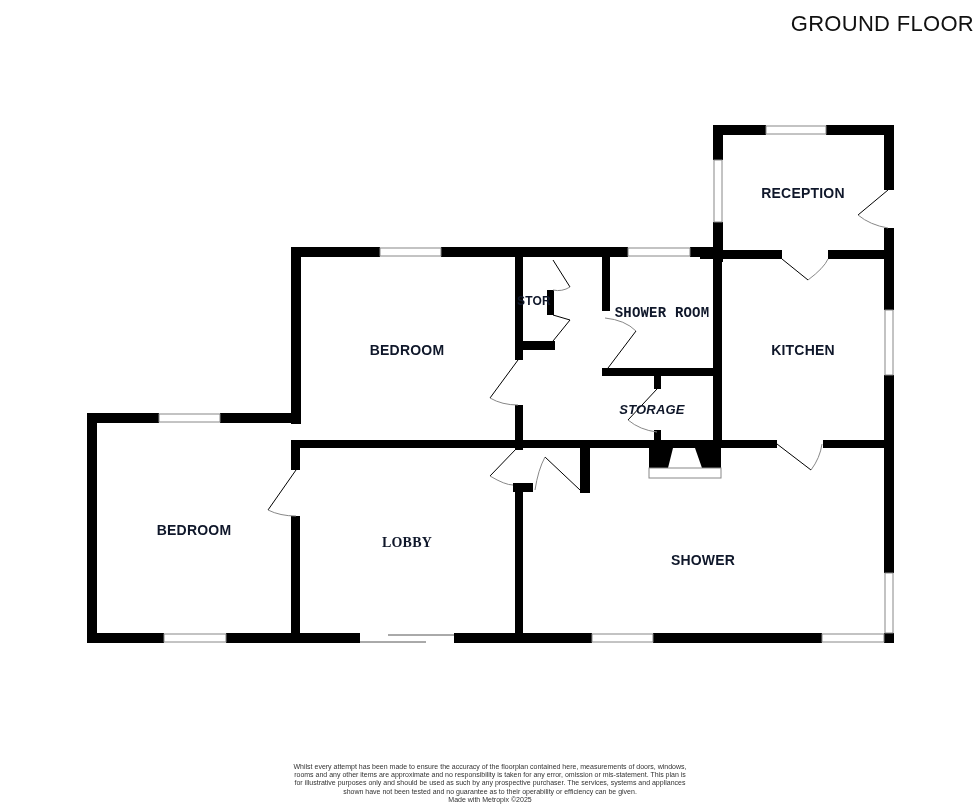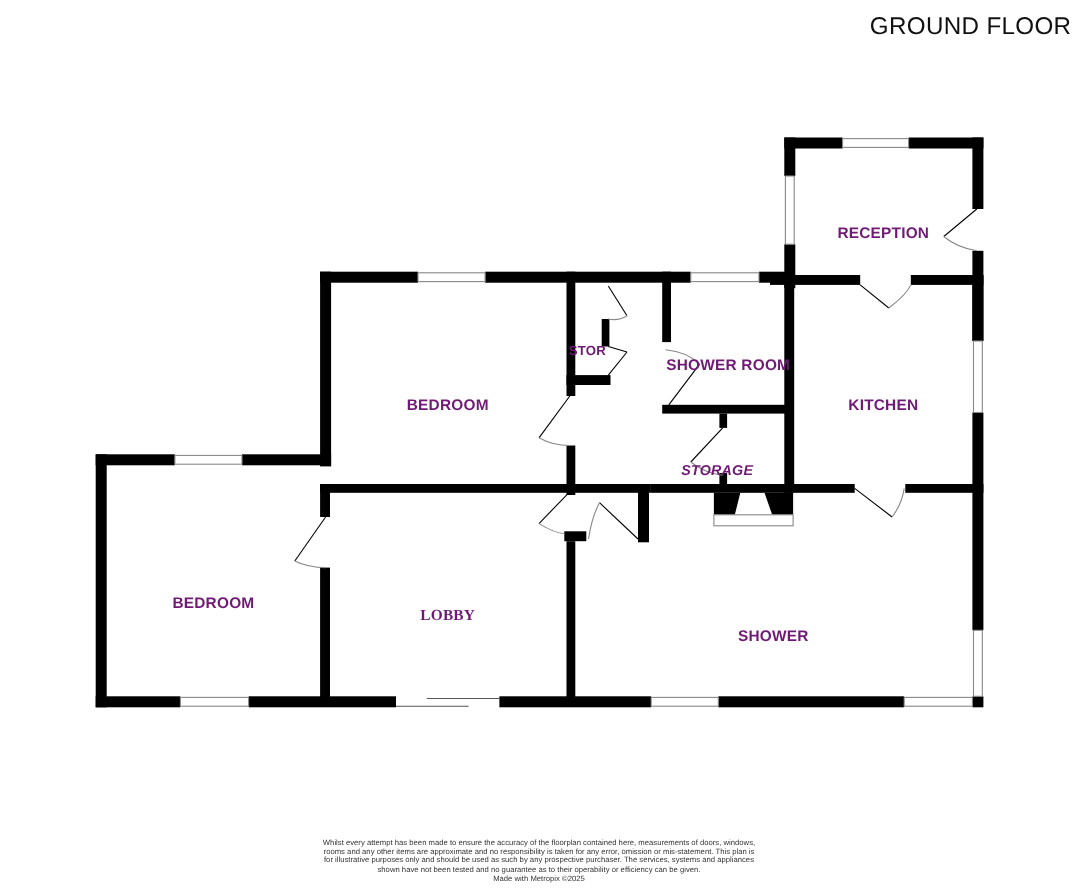--- a/index.html
+++ b/index.html
@@ -1,19 +1,19 @@
 <!DOCTYPE html>
 <html><head>
 <meta charset="utf-8">
 <style>
   html, body { margin:0; padding:0; background:#ffffff; }
   body { width:980px; height:809px; position:relative; overflow:hidden; font-family:"Liberation Sans", sans-serif; }
   .title { position:absolute; left:0; top:11px; width:974px; text-align:right; font-size:22px; color:#111; letter-spacing:0.3px; }
   svg.plan { position:absolute; left:0; top:0; }
-  .label { position:absolute; font-weight:bold; font-size:14px; color:#701a75; white-space:nowrap; transform:translate(-50%,-50%); letter-spacing:0.2px;margin-top:18px; }
+  .label { position:absolute; font-weight:bold; font-size:14px; color:#0f172a; white-space:nowrap; transform:translate(-50%,-50%); letter-spacing:0.2px; }
   .disclaimer { position:absolute; left:290px; top:763px; width:400px; text-align:center; font-size:7px; line-height:8.2px; color:#333; }
 </style>
 </head>
 <body>
 
 <div class="title">GROUND FLOOR</div>
 
 <svg class="plan" width="980" height="809" viewBox="0 0 980 809" xmlns="http://www.w3.org/2000/svg">
   <g fill="#000">
 
@@ -120,21 +120,21 @@
       <path d="M545 457 Q538 470 535 490" stroke="#888"></path>
 
     <path d="M360 642 H426" stroke="#555"></path>
       <path d="M388 635 H454" stroke="#555"></path>
   </g>
 </svg>
 
 <div class="label" style="left:803px; top:193px;">RECEPTION</div>
 <div class="label" style="left:407px; top:350px;">BEDROOM</div>
 <div class="label" style="left:534px; top:301px; font-size:12px;">STOR</div>
-<div class="label" style="left:662px; top:313px;">SHOWER ROOM</div>
+<div class="label" style="left:662px; top:313px;font-family:Liberation Mono, monospace;">SHOWER ROOM</div>
 <div class="label" style="left:803px; top:350px;">KITCHEN</div>
 <div class="label" style="left:652px; top:409px; font-size:13px;font-style:italic;">STORAGE</div>
 <div class="label" style="left:194px; top:530px;">BEDROOM</div>
 <div class="label" style="left:407px; top:543px;font-family:Liberation Serif, serif;">LOBBY</div>
 <div class="label" style="left:703px; top:560px;">SHOWER</div>
 
 <div class="disclaimer">
   <span>Whilst every attempt has been made to ensure the accuracy of the floorplan contained here, measurements of doors, windows, rooms and any other items are approximate and no responsibility is taken for any error, omission or mis-statement. This plan is for illustrative purposes only and should be used as such by any prospective purchaser. The services, systems and appliances shown have not been tested and no guarantee as to their operability or efficiency can be given.</span><br>
   <span>Made with Metropix ©2025</span>
 </div>

